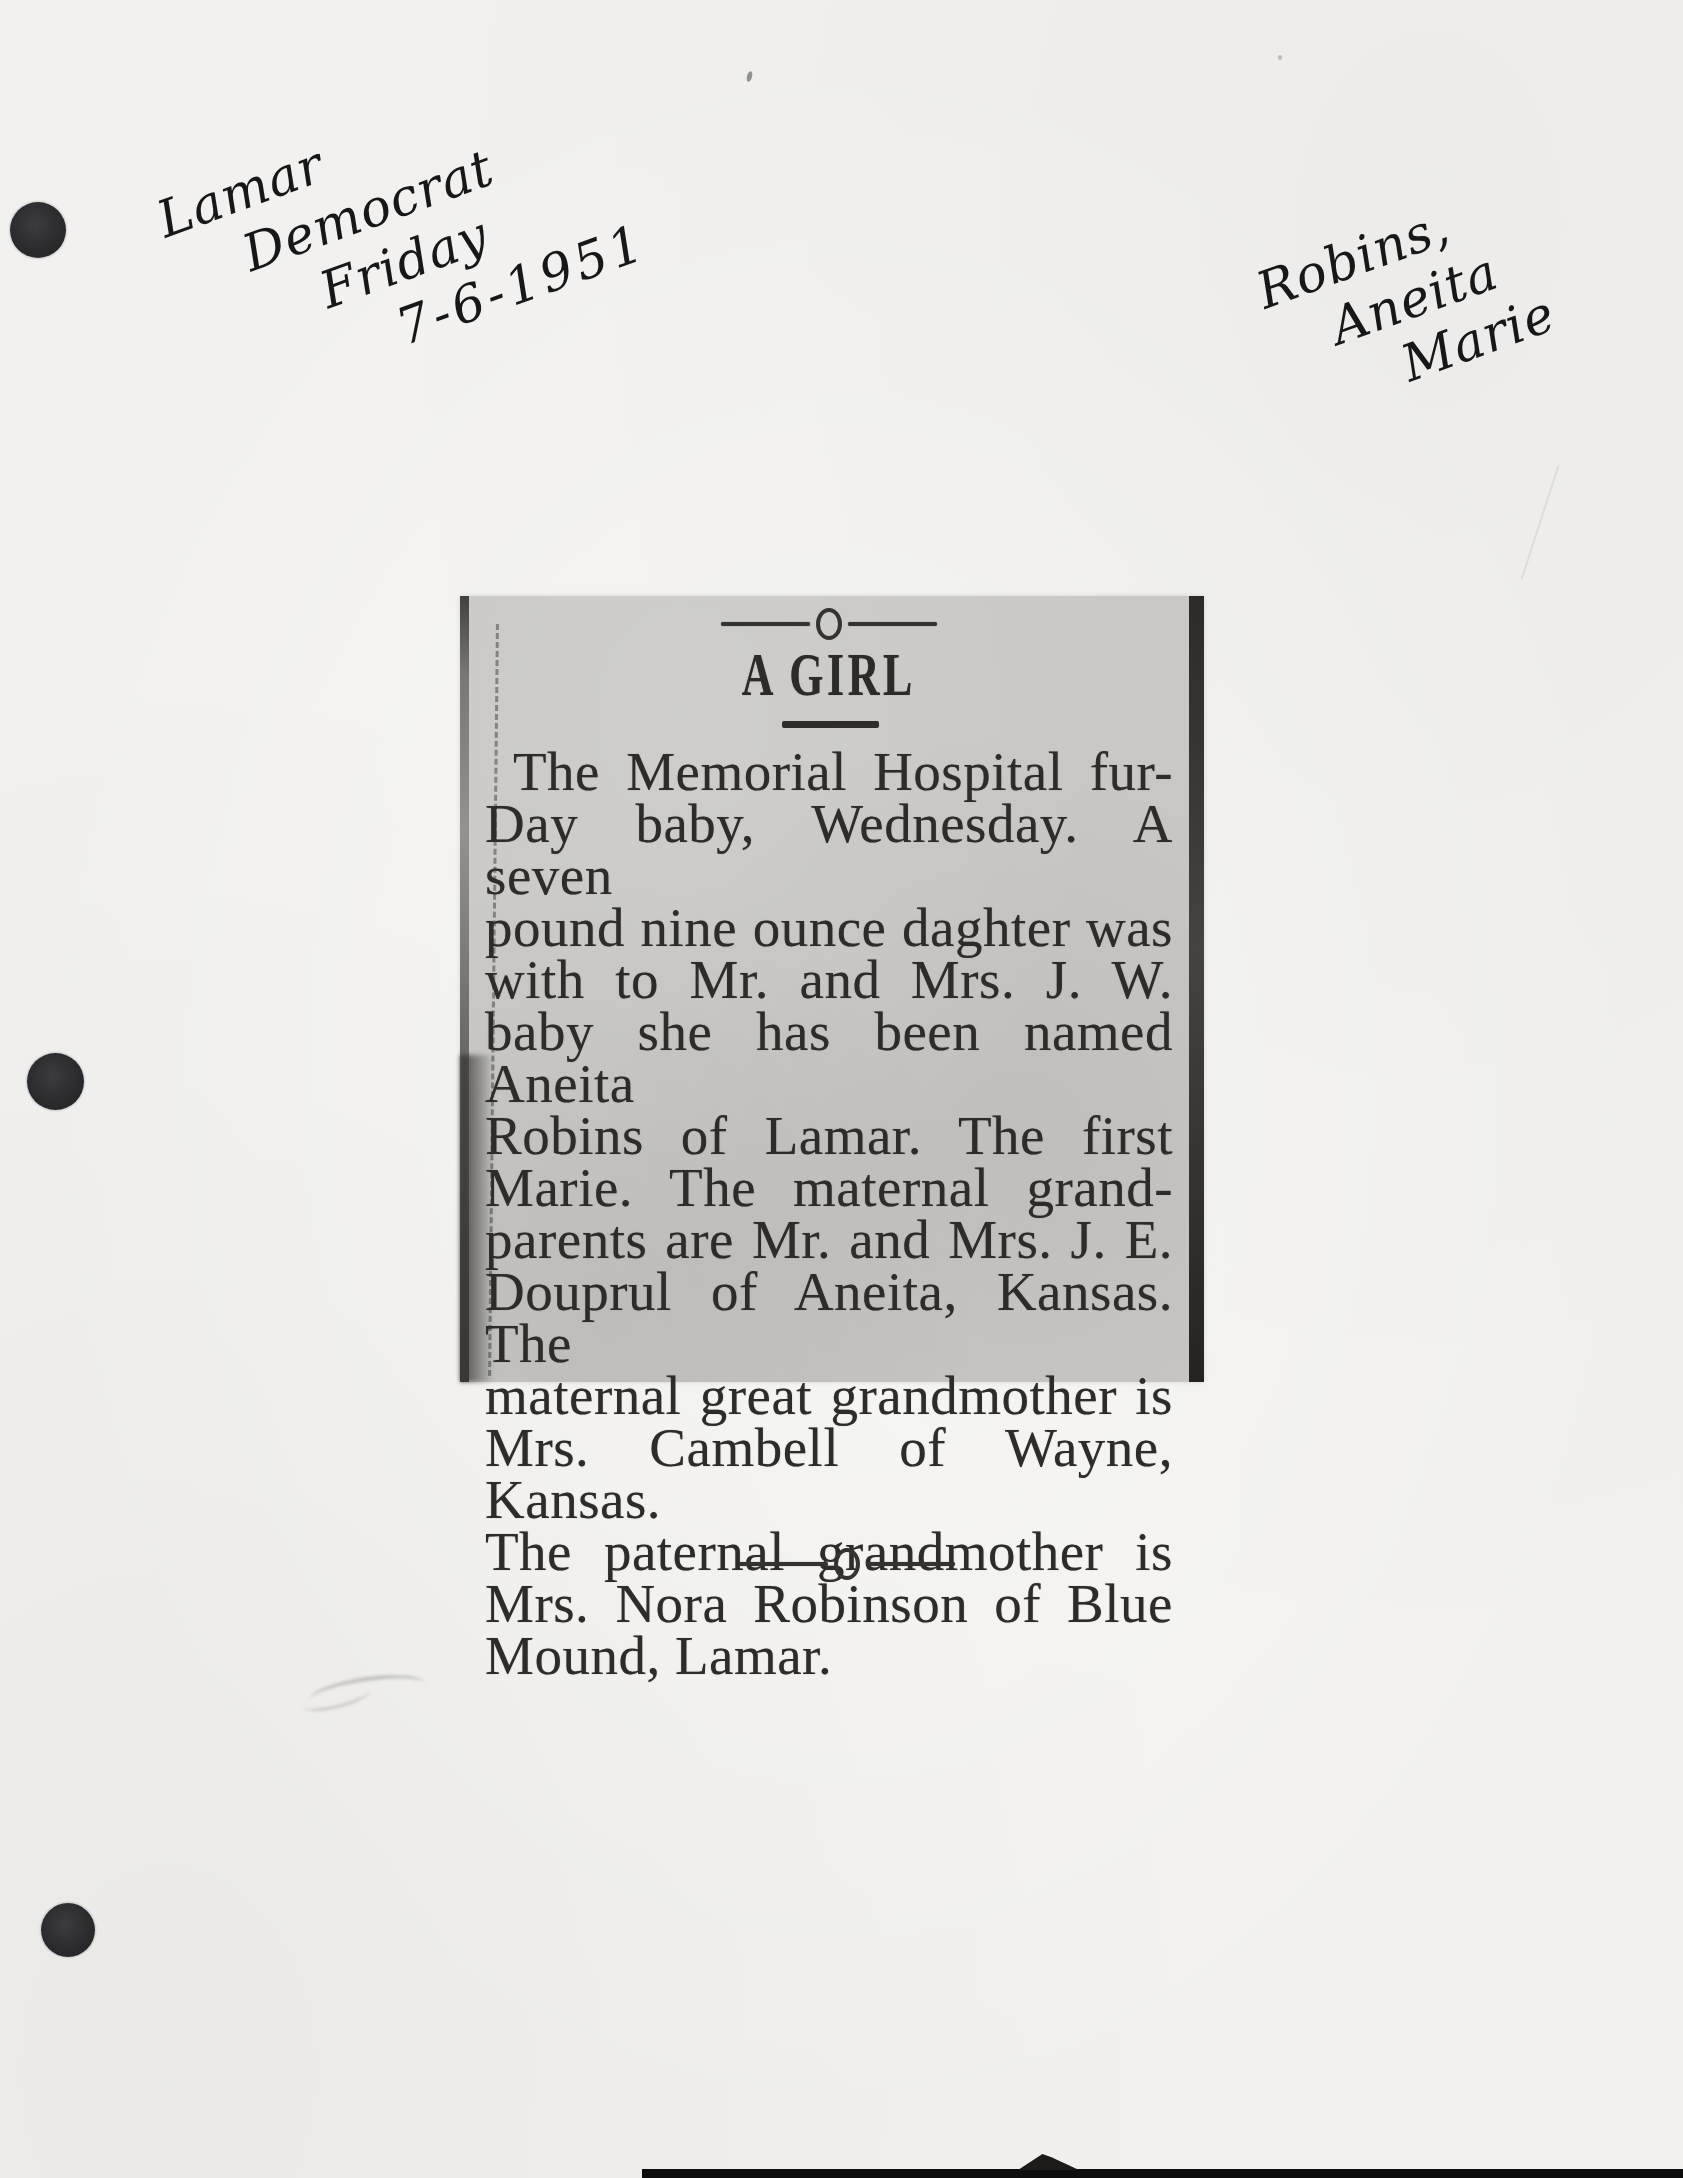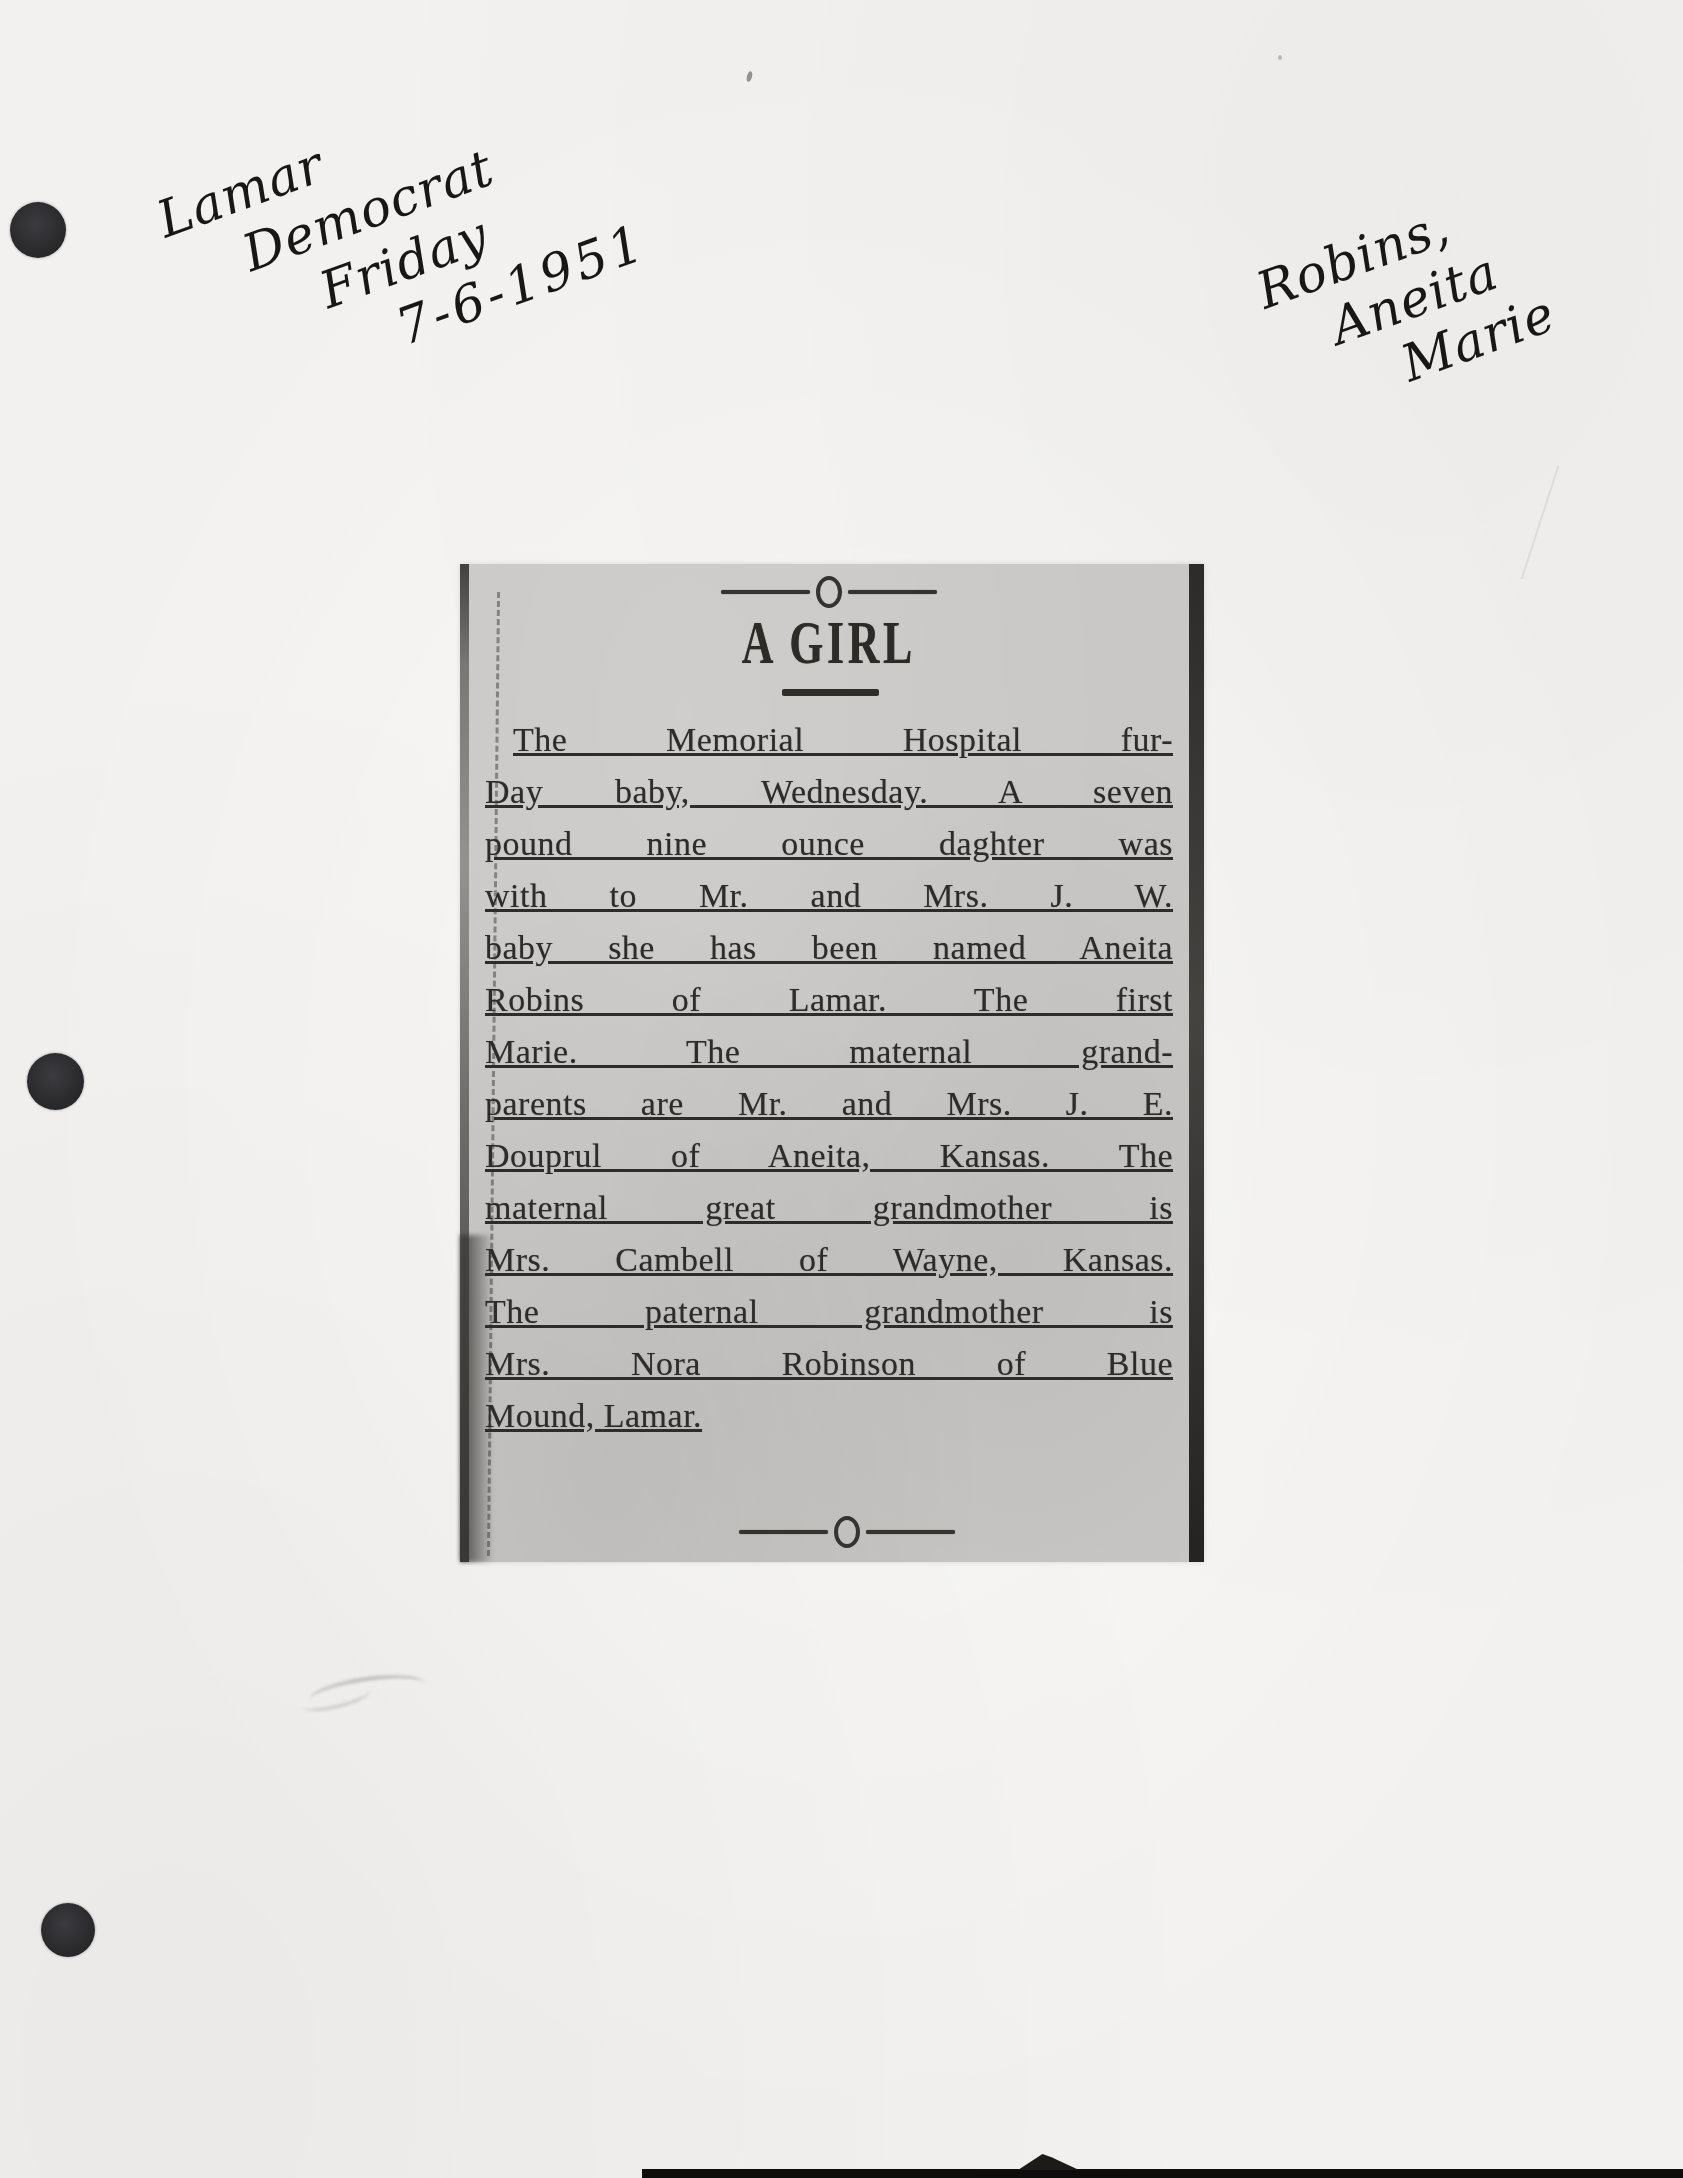--- a/index.html
+++ b/index.html
@@ -32,21 +32,21 @@
   .hw-tl div:nth-child(2){margin-left:69px;}
   .hw-tl div:nth-child(3){margin-left:129px;}
   .hw-tl div:nth-child(4){margin-left:188px;letter-spacing:4px;}
   .hw-tr{left:1249px;top:265px;font-size:51px;line-height:59px;transform:rotate(-20deg);}
   .hw-tr div:nth-child(1){margin-left:0;}
   .hw-tr div:nth-child(2){margin-left:57px;}
   .hw-tr div:nth-child(3){margin-left:111px;}
 
   
   .clipping{
-    position:absolute;left:460px;top:564px;width:744px;height:998px;
+    position:absolute;left:460px;top:596px;width:744px;height:786px;
     background:#c9c8c6;
     background-image:
       radial-gradient(ellipse at 30% 15%, rgba(255,255,255,0.10), transparent 60%),
       radial-gradient(ellipse at 75% 70%, rgba(0,0,0,0.05), transparent 55%),
       radial-gradient(ellipse at 20% 90%, rgba(0,0,0,0.06), transparent 45%);
     box-shadow:0 0 5px rgba(0,0,0,0.12);
     color:#2e2c2a;
   }
   .edge-left{position:absolute;left:0;top:0;width:9px;height:100%;
     background:linear-gradient(180deg,#2a2927 0%,#6a6865 10%,#8a8885 30%,#5f5d5a 55%,#3d3b39 80%,#1f1e1d 100%);
@@ -68,22 +68,22 @@
   .ornament.bottom{top:952px;transform:translateX(18px);}
 
   .headline{position:absolute;top:44px;left:0;width:100%;text-align:center;}
   .headline span{display:inline-block;font-weight:bold;font-size:61px;
     letter-spacing:5px;color:#2d2b28;transform:scaleX(0.72);transform-origin:center;
     text-shadow:0 0 1px rgba(45,43,40,0.6);}
   .headline-rule{position:absolute;top:125px;left:50%;width:97px;height:7px;
     margin-left:-47px;background:#2f2d2a;border-radius:2px;}
 
   .body-lines{position:absolute;top:150px;left:0;width:100%;
-    font-size:34px;line-height:52px;letter-spacing:0.5px;
-    text-shadow:0 0 1px rgba(46,44,42,0.45);text-decoration:underline;}
+    font-size:55px;line-height:52px;letter-spacing:0.5px;
+    text-shadow:0 0 1px rgba(46,44,42,0.45);}
   .body-lines div{text-align:justify;text-align-last:justify;}
   .body-lines div:first-child{text-indent:28px;}
   .body-lines div:last-child{text-align-last:left;}
 
   
   .pencil-smudge{position:absolute;left:309px;top:1677px;width:117px;height:26px;
     border-top:4px solid rgba(110,110,110,0.35);border-radius:50%;
     transform:rotate(-8deg);filter:blur(1.5px);}
   .pencil-smudge2{position:absolute;left:302px;top:1689px;width:69px;height:16px;
     border-bottom:3px solid rgba(120,120,120,0.3);border-radius:50%;

